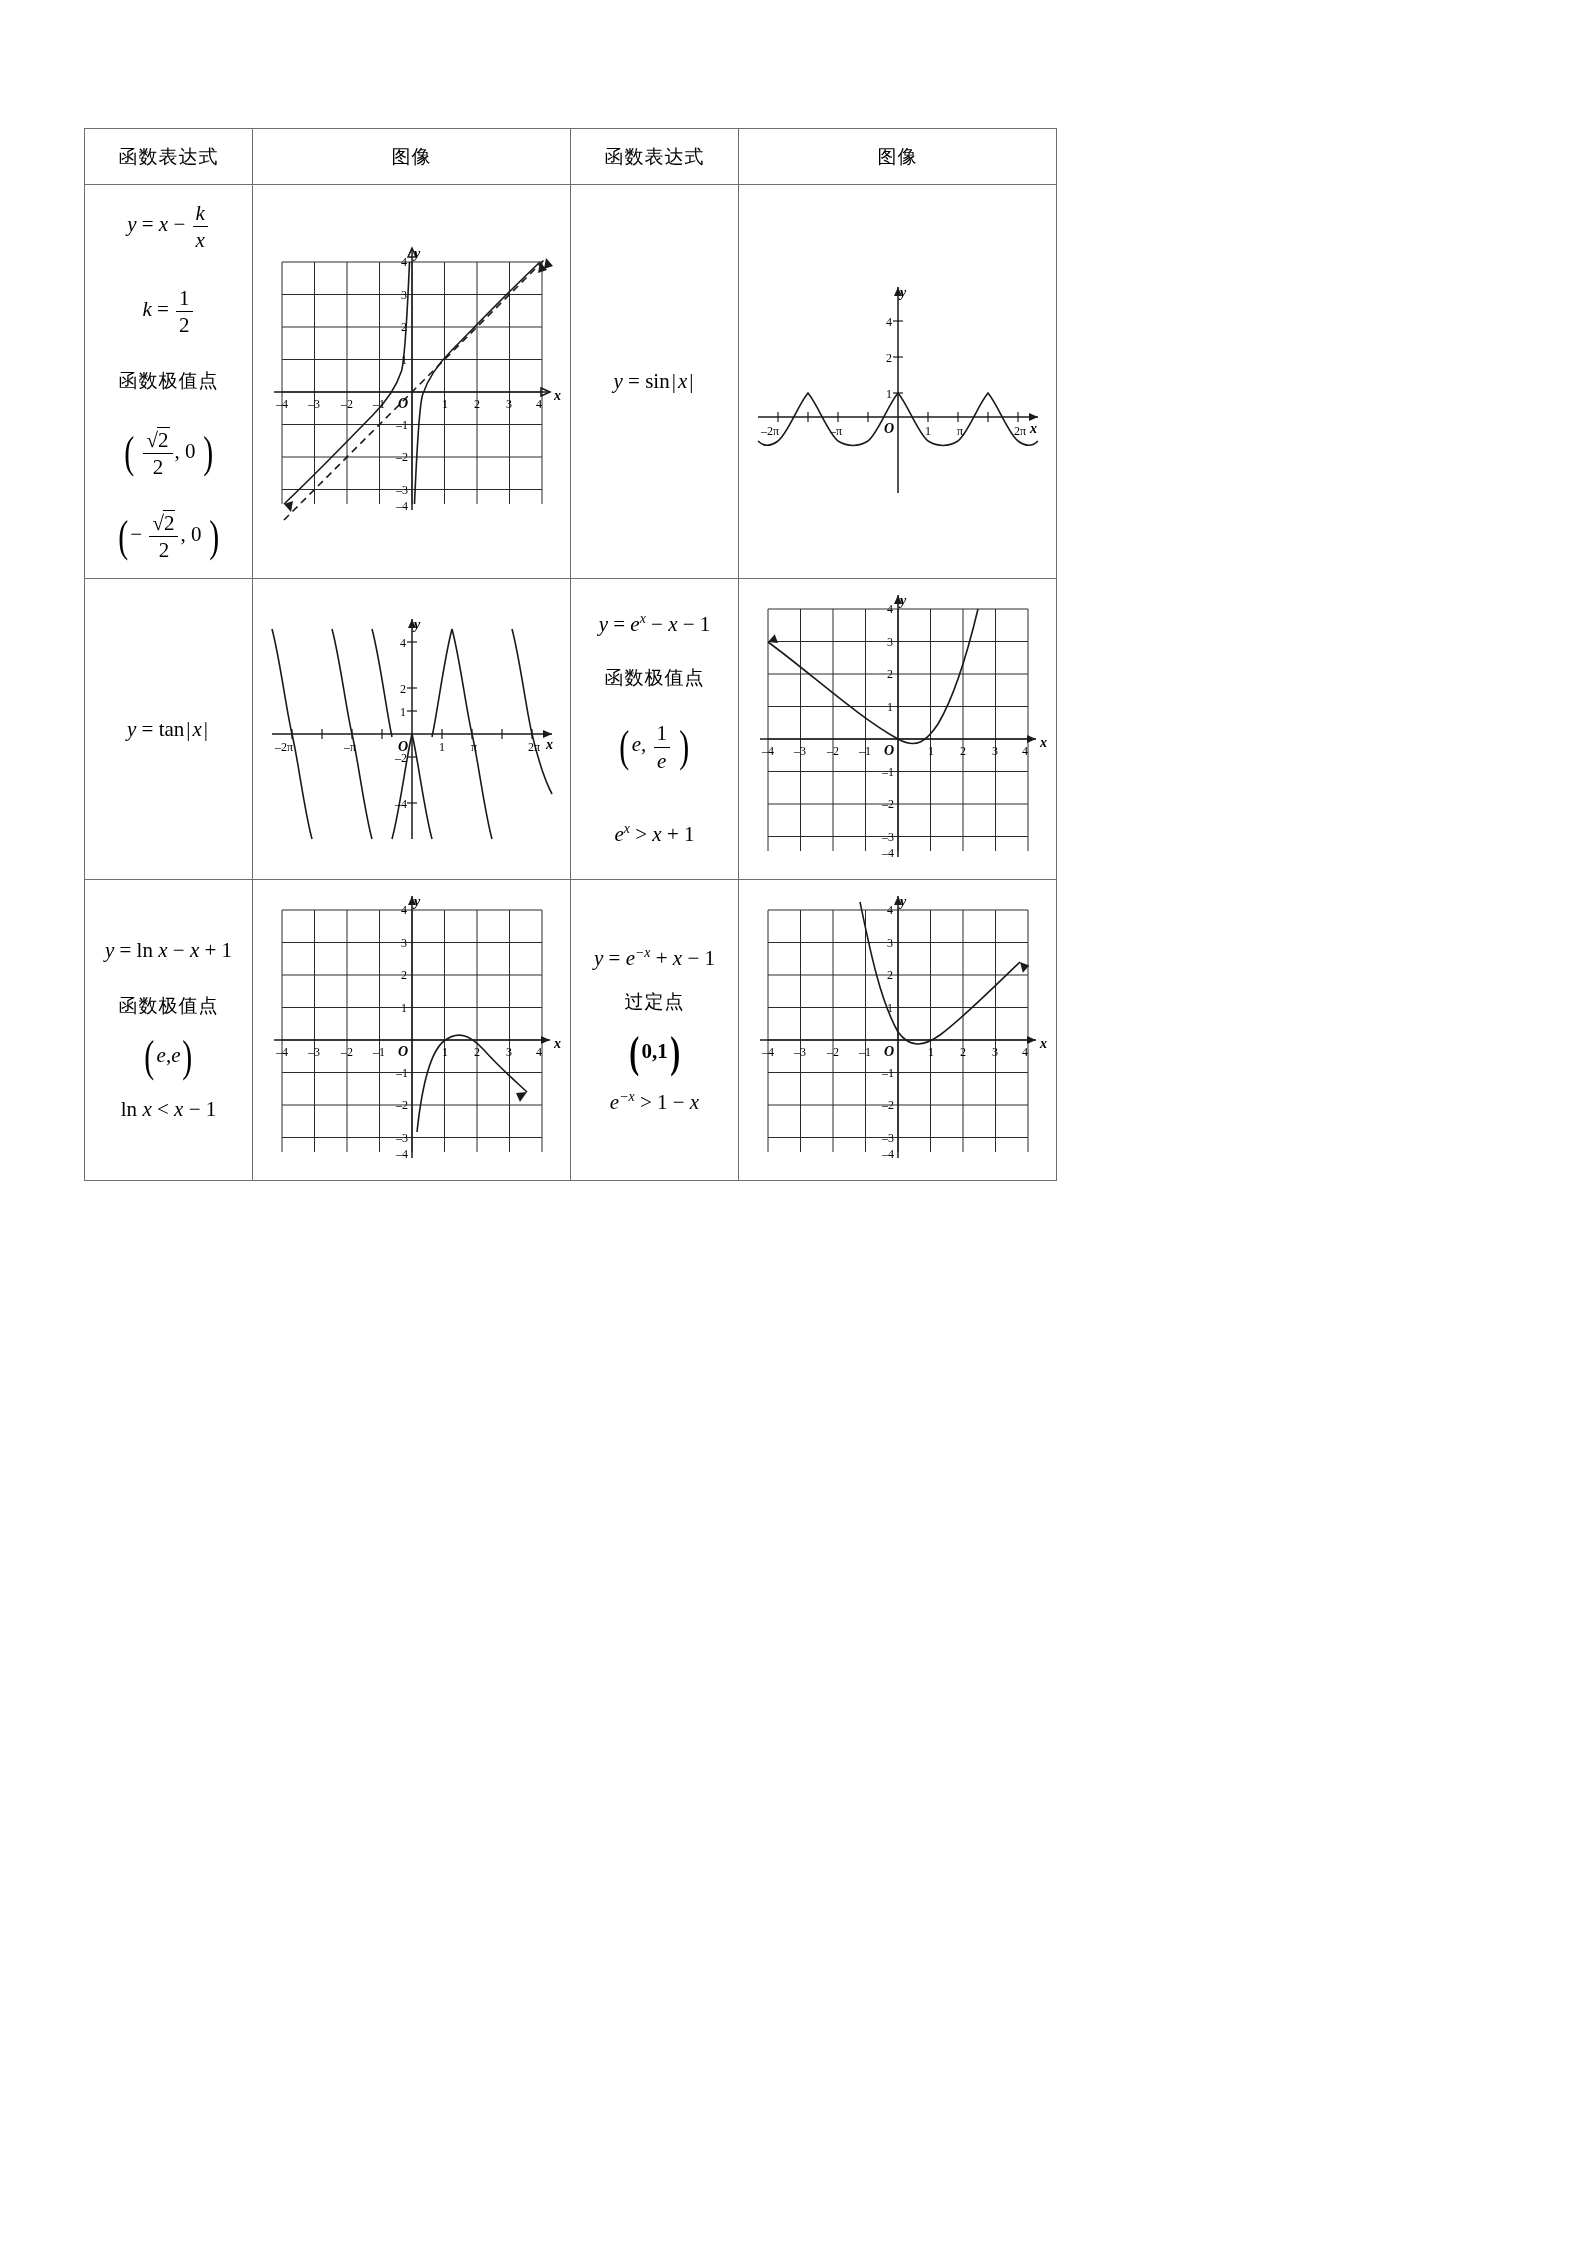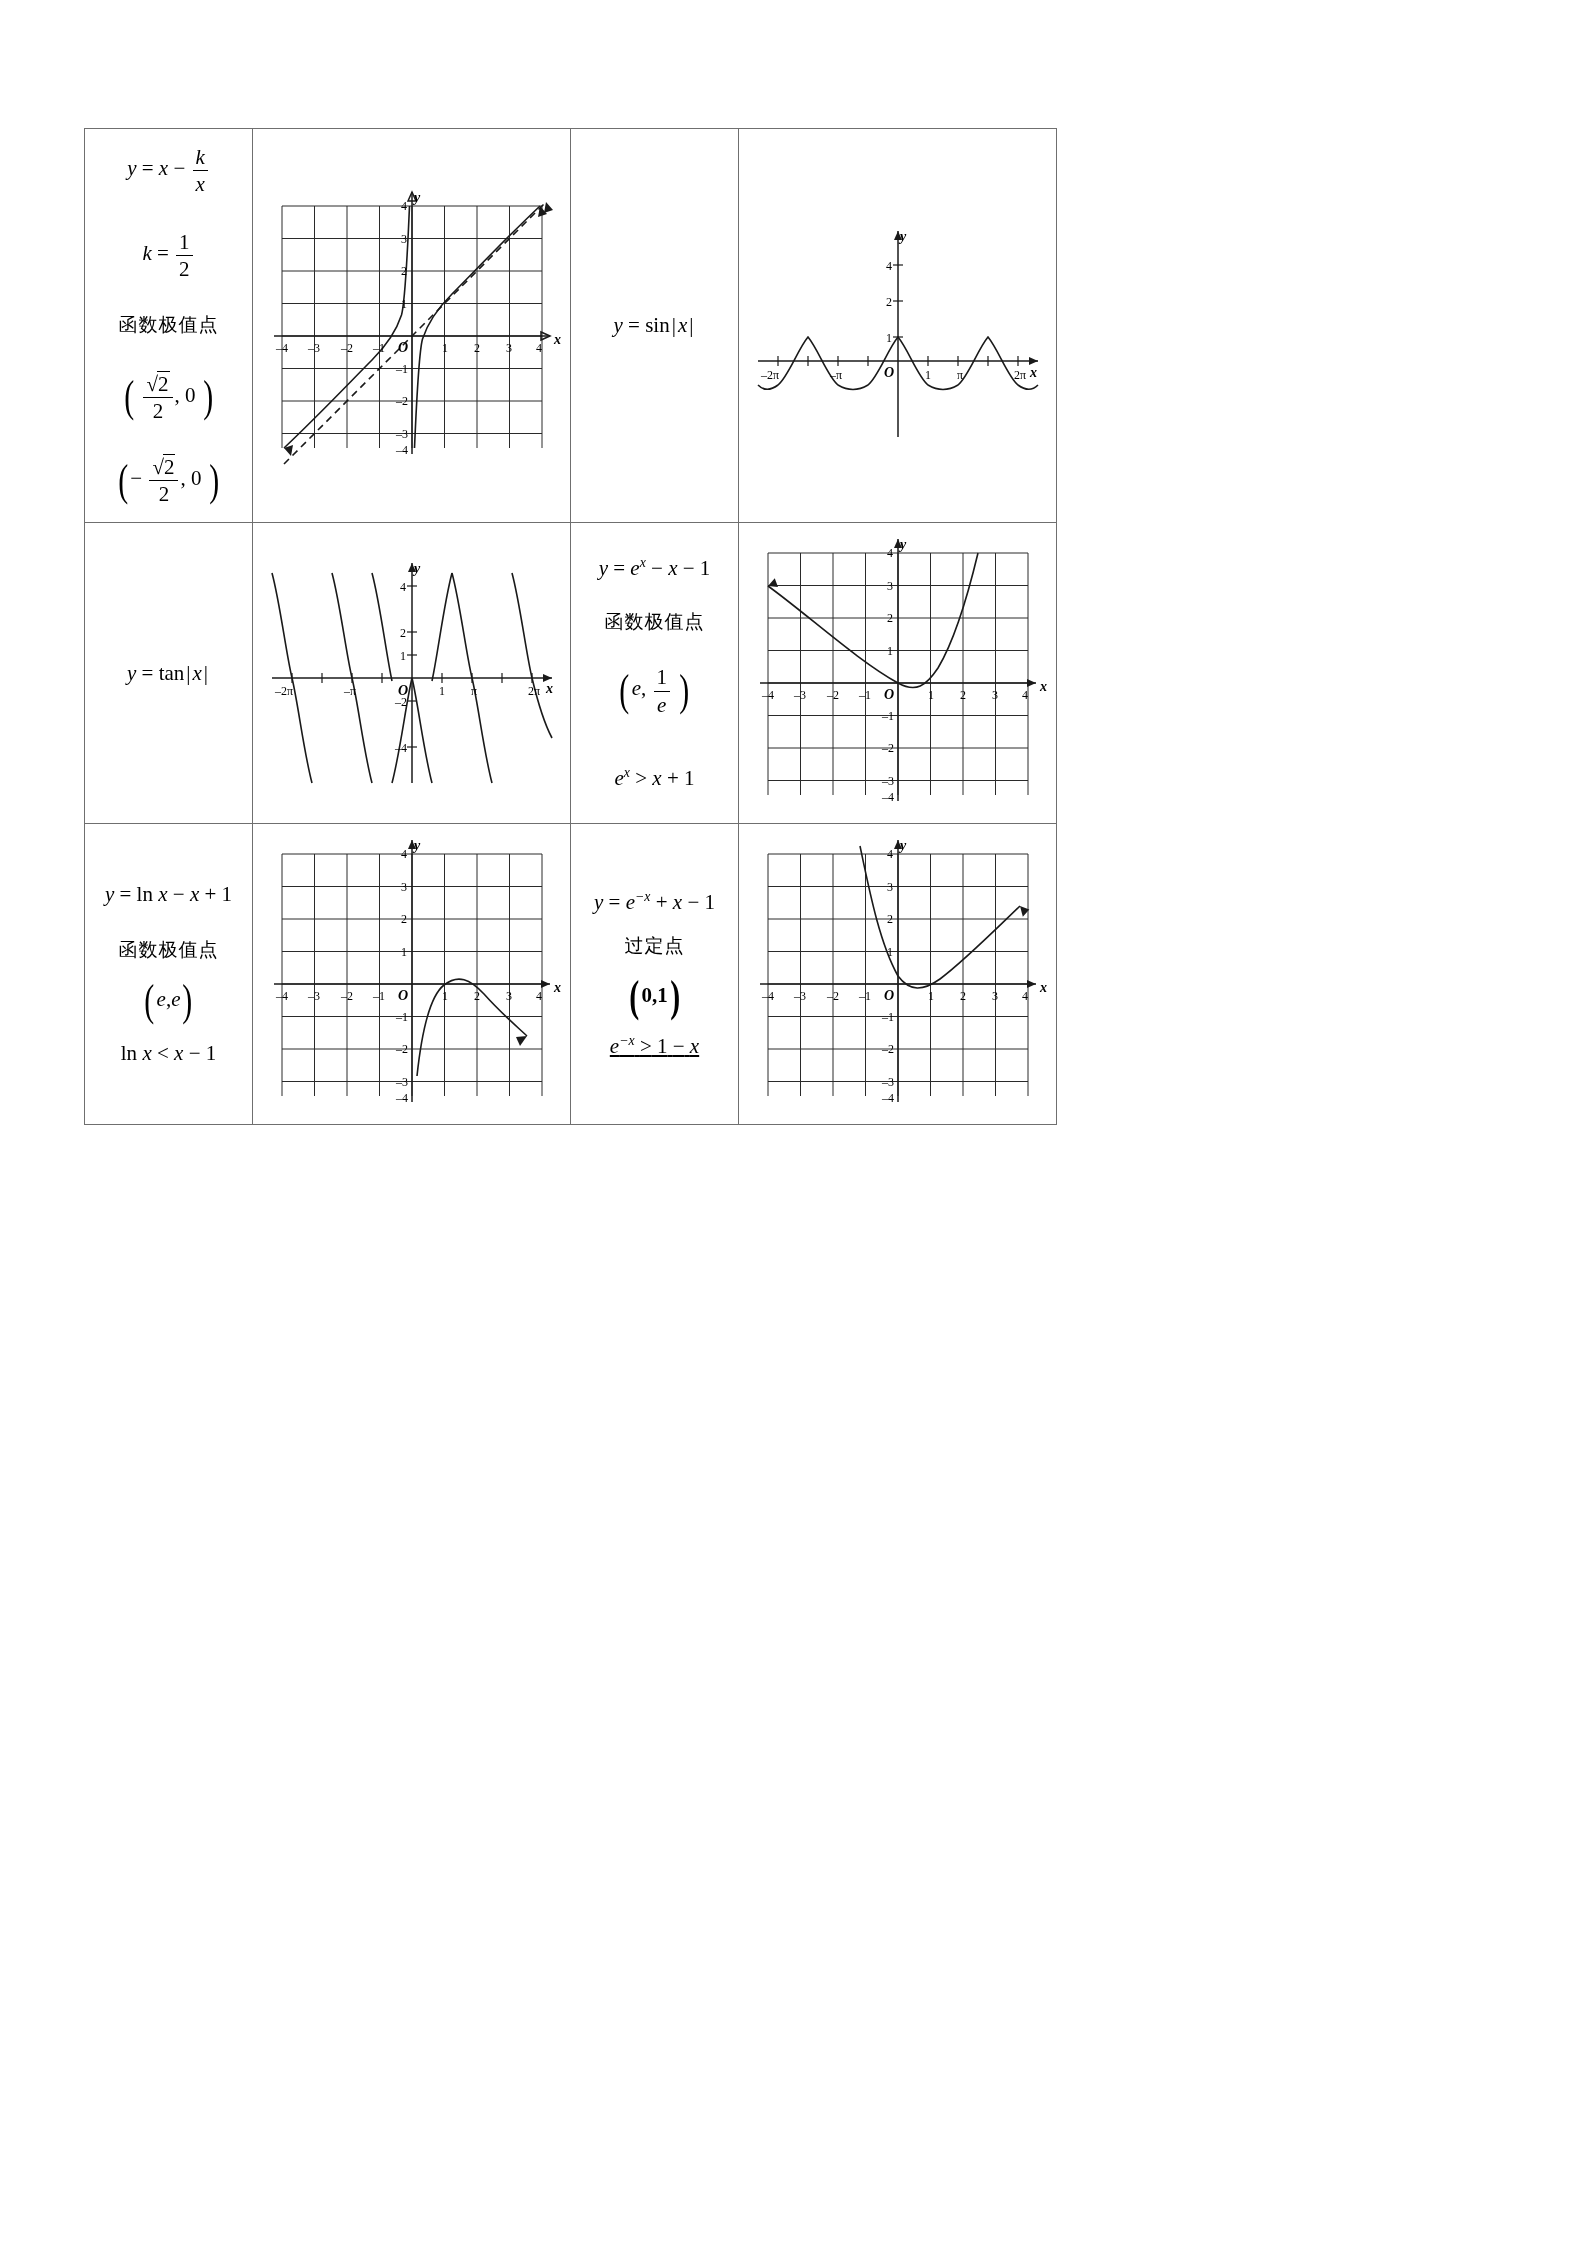--- a/index.html
+++ b/index.html
@@ -70,20 +70,26 @@
 <div class="page">
 <table class="fn-table">
   <colgroup>
     <col class="col-expr">
         <col class="col-graph">
         <col class="col-expr">
         <col class="col-graph">
   </colgroup>
   <tbody>
 
+  <tr class="hdr">
+    <td><span class="zh">函数表达式</span></td>
+    <td><span class="zh">图像</span></td>
+    <td><span class="zh">函数表达式</span></td>
+    <td><span class="zh">图像</span></td>
+  </tr>
 
   <tr>
     <td class="expr-cell">
       <div class="mathline">
         <i>y</i> <span class="up">=</span> <i>x</i> <span class="up">−</span>
         <span class="frac"><span class="num"><i>k</i></span><span class="den"><i>x</i></span></span>
       </div>
       <div class="mathline" style="margin-top:34px;">
         <i>k</i> <span class="up">=</span>
         <span class="frac"><span class="num up">1</span><span class="den up">2</span></span>
@@ -367,21 +373,21 @@
     </td>
 
     <td class="expr-cell">
       <div class="mathline">
         <i>y</i> <span class="up">=</span> <i>e</i><sup class="ex">−x</sup> <span class="up">+</span> <i>x</i> <span class="up">−</span> <span class="up">1</span>
       </div>
       <div class="zhline zh" style="">过定点</div>
       <div class="mathline" style="font-weight:bold;">
         <span class="paren">(</span><span class="up">0,1</span><span class="paren">)</span>
       </div>
-      <div class="mathline" style="text-decoration:underline;">
+      <div class="mathline" style="">
         <i>e</i><sup class="ex">−x</sup> <span class="up">&gt;</span> <span class="up">1</span> <span class="up">−</span> <i>x</i>
       </div>
     </td>
 
     <td class="graph-cell">
       <svg width="300" height="300" viewBox="0 0 300 300">
         <g class="gl">
           <path d="M20 30 H280 M20 62.5 H280 M20 95 H280 M20 127.5 H280 M20 160 H280 M20 192.5 H280 M20 225 H280 M20 257.5 H280"></path>
           <path d="M20 30 V272 M52.5 30 V272 M85 30 V272 M117.5 30 V272 M150 30 V272 M182.5 30 V272 M215 30 V272 M247.5 30 V272 M280 30 V272"></path>
         </g>

